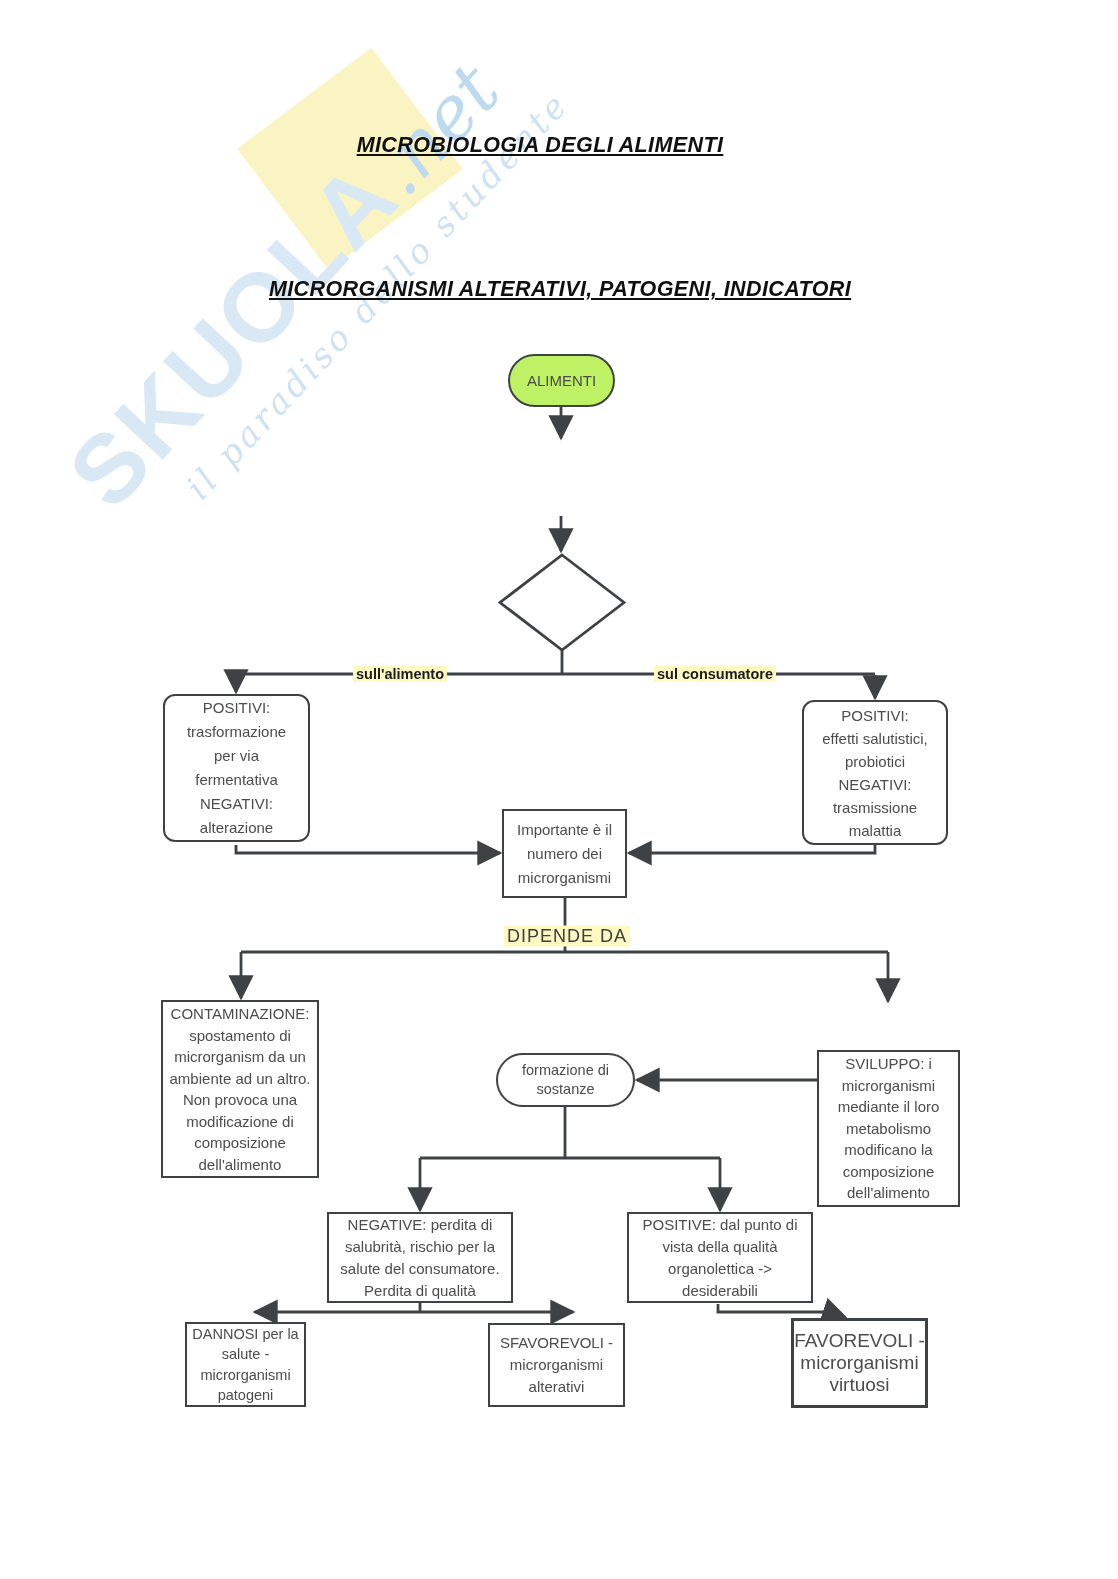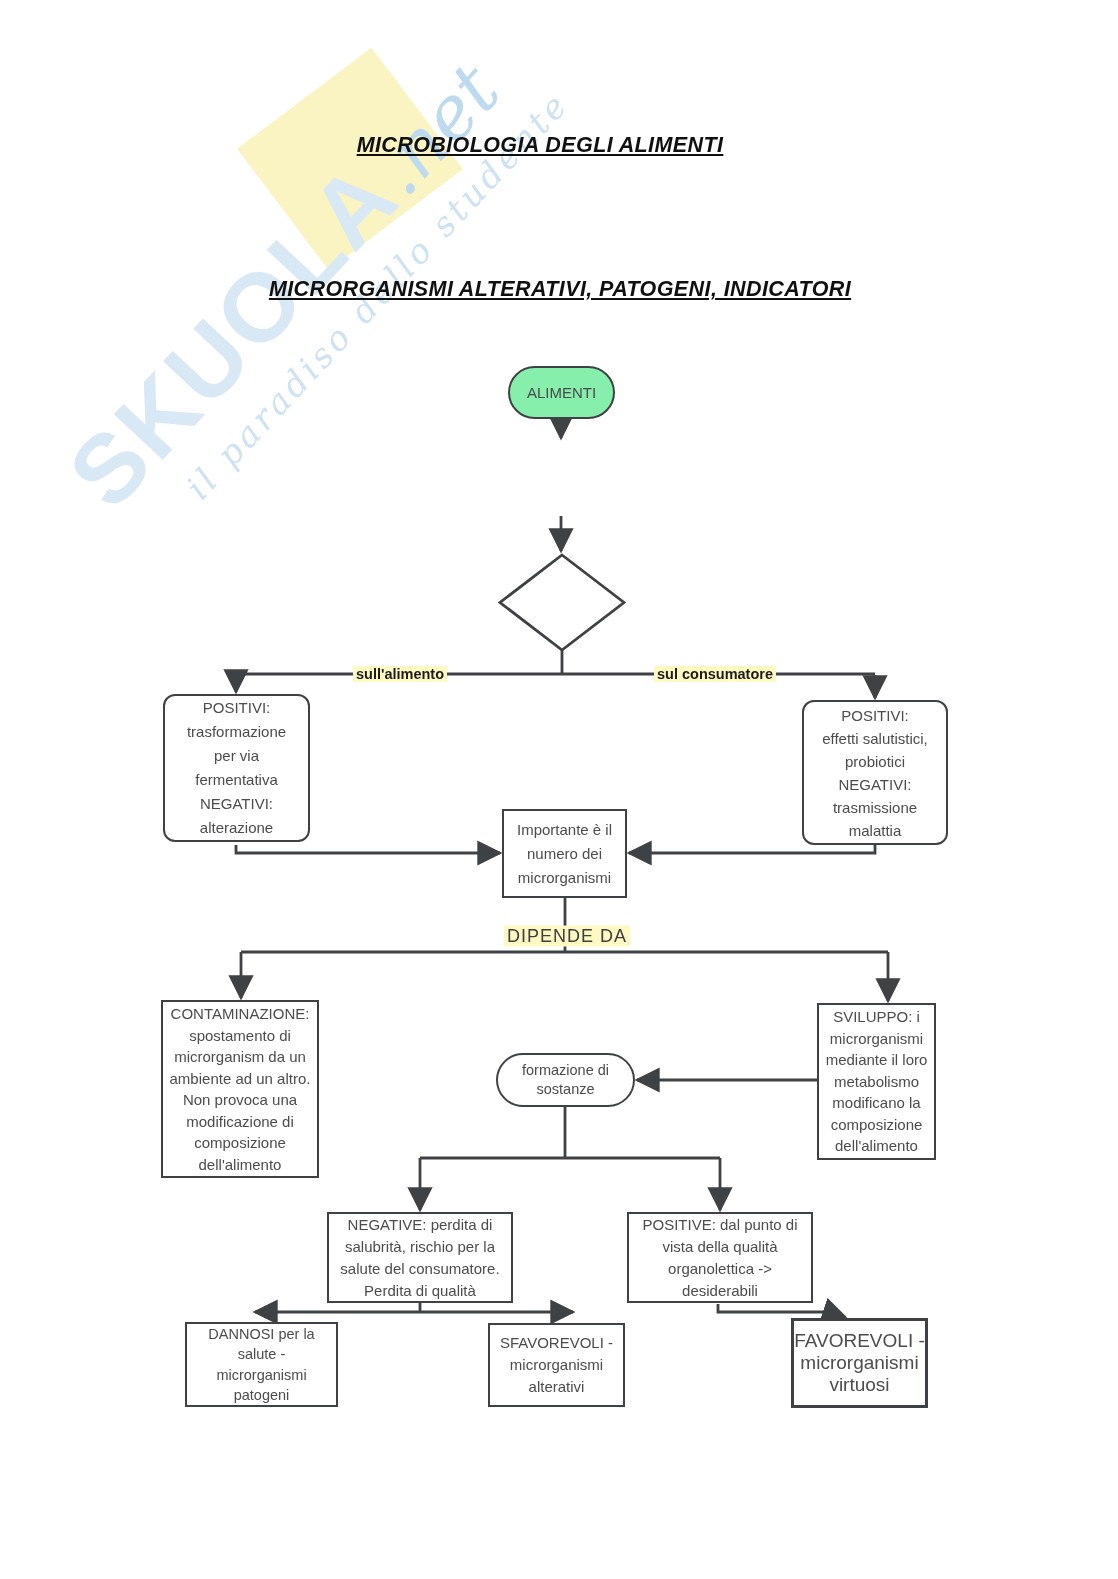--- a/index.html
+++ b/index.html
@@ -101,21 +101,21 @@
       <path d="M420,1158 H720"></path>
       <path d="M420,1158 V1210" marker-end="url(#ah)"></path>
       <path d="M720,1158 V1210" marker-end="url(#ah)"></path>
       <path d="M420,1303 V1312"></path>
       <path d="M255,1312 H573" marker-start="url(#ah)" marker-end="url(#ah)"></path>
       <path d="M718,1304 V1312 H830 L845,1317" marker-end="url(#ah)"></path>
       <polygon points="562,555 624,602.5 562,650 500,602.5" fill="#ffffff"></polygon>
     </g>
   </svg>
 
-  <div class="node" style="left:508px; top:354px; width:107px; height:53px; border-radius:27px; background:#86efac; color:#4a4a4a;margin-top:12px;">ALIMENTI</div>
+  <div class="node" style="left:508px; top:354px; width:107px; height:53px; border-radius:27px; background:#bef264; color:#4a4a4a;">ALIMENTI</div>
 
 
 
   <div class="node" style="left:163px; top:694px; width:147px; height:148px; border-radius:12px; line-height:24px;">POSITIVI:
 trasformazione
 per via
 fermentativa
 NEGATIVI:
 alterazione</div>
 
@@ -132,42 +132,42 @@
 
   <div class="node" style="left:161px; top:1000px; width:158px; height:178px; line-height:21.5px;">CONTAMINAZIONE:
 spostamento di
 microrganism da un
 ambiente ad un altro.
 Non provoca una
 modificazione di
 composizione
 dell'alimento</div>
 
-  <div class="node" style="left:817px; top:1003px; width:119px; height:157px; line-height:21.5px;">SVILUPPO: i
+  <div class="node" style="left:817px; top:1050px; width:143px; height:157px; line-height:21.5px;">SVILUPPO: i
 microrganismi
 mediante il loro
 metabolismo
 modificano la
 composizione
 dell'alimento</div>
 
   <div class="node" style="left:496px; top:1053px; width:139px; height:54px; border-radius:27px; font-size:14.5px; line-height:19px;">formazione di
 sostanze</div>
 
   <div class="node" style="left:327px; top:1212px; width:186px; height:91px; line-height:22px;">NEGATIVE: perdita di
 salubrità, rischio per la
 salute del consumatore.
 Perdita di qualità</div>
 
   <div class="node" style="left:627px; top:1212px; width:186px; height:91px; line-height:22px;">POSITIVE: dal punto di
 vista della qualità
 organolettica -&gt;
 desiderabili</div>
 
-  <div class="node" style="left:185px; top:1322px; width:153px; height:85px; font-size:14.5px; line-height:20.5px;">DANNOSI per la
+  <div class="node" style="left:185px; top:1322px; width:121px; height:85px; font-size:14.5px; line-height:20.5px;">DANNOSI per la
 salute -
 microrganismi
 patogeni</div>
 
   <div class="node" style="left:488px; top:1323px; width:137px; height:84px; font-size:15px; line-height:22px;">SFAVOREVOLI -
 microrganismi
 alterativi</div>
 
   <div class="node" style="left:783px; top:1318px; width:137px; height:90px; border-width:3.5px; font-size:19px; line-height:22px;margin-left:8px;">FAVOREVOLI -
 microrganismi

